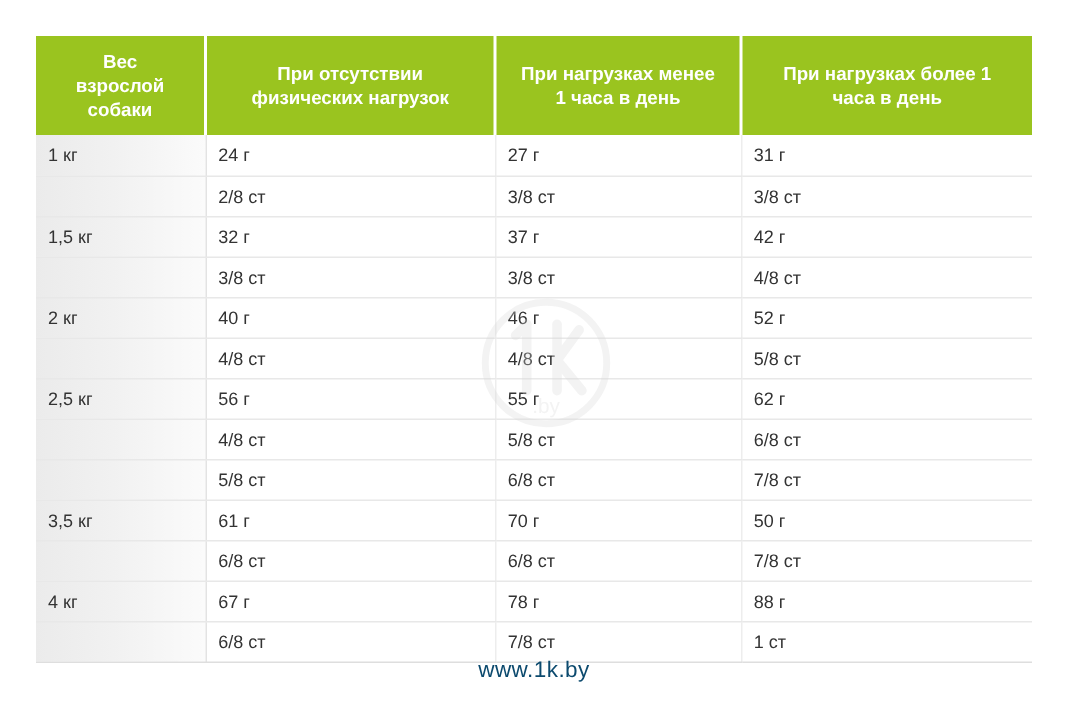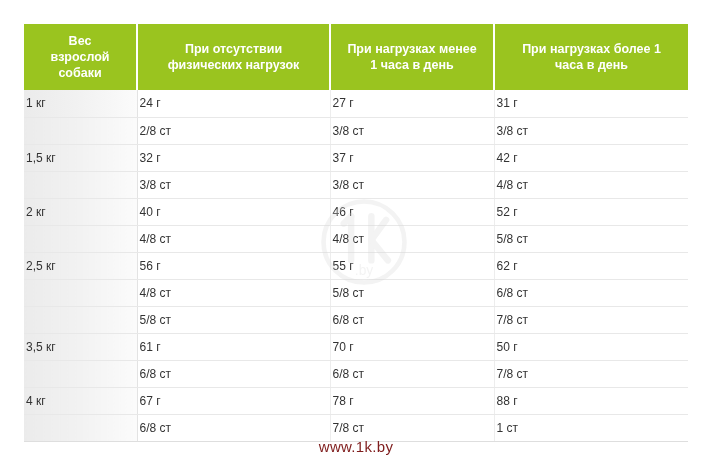--- a/index.html
+++ b/index.html
@@ -30,21 +30,21 @@
     height: 92px;
     opacity: 0.30;
   }
   #watermark-url {
     position: absolute;
     left: 0;
     top: 438px;
     width: 712px;
     text-align: center;
     font-size: 15px;
-    color: #7f1d1d;
+    color: #0c4a6e;
     letter-spacing: 0.3px;
     font-family: "Liberation Sans", sans-serif;
   }
 
   
   #table-wrap {
     position: absolute;
     left: 24px;
     top: 24px;
     width: 664px;
@@ -68,21 +68,21 @@
     border-right: 2px solid #ffffff;
     vertical-align: middle;
   }
   table.feeding-table th:last-child {
     border-right: none;
   }
   table.feeding-table td {
     font-size: 12px;
     color: #333333;
     text-align: left;
-    padding: 0 2px;
+    padding: 0 8px;
     height: 27px;
     box-sizing: border-box;
     border-bottom: 1px solid #e8e8e8;
     border-right: 1px solid #ededed;
     vertical-align: middle;
     background: #ffffff;
     white-space: nowrap;
   }
   table.feeding-table td:last-child {
     border-right: none;

